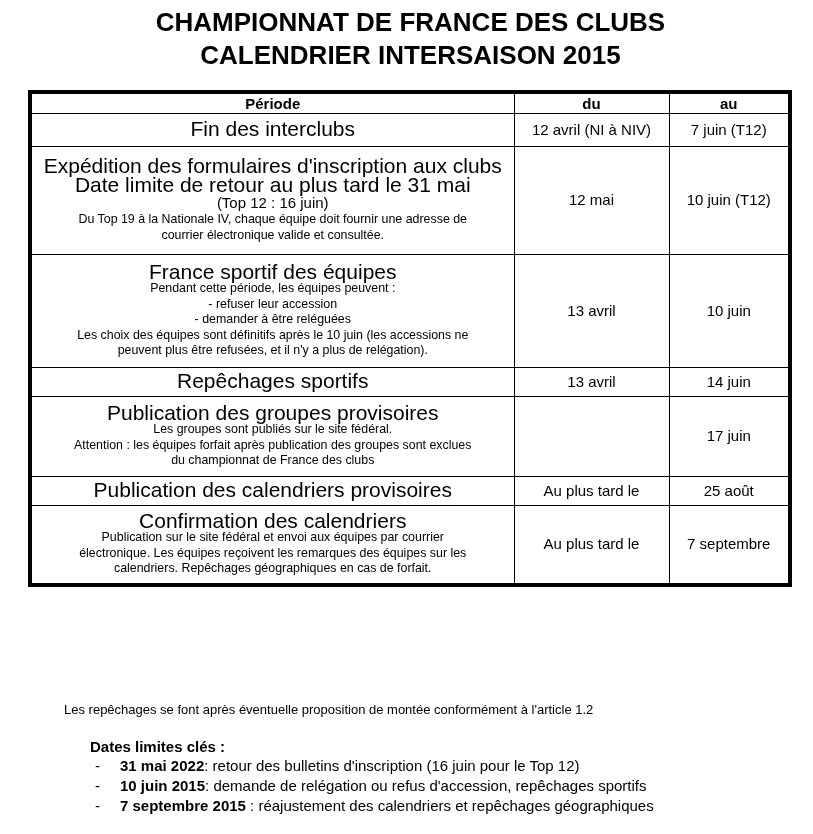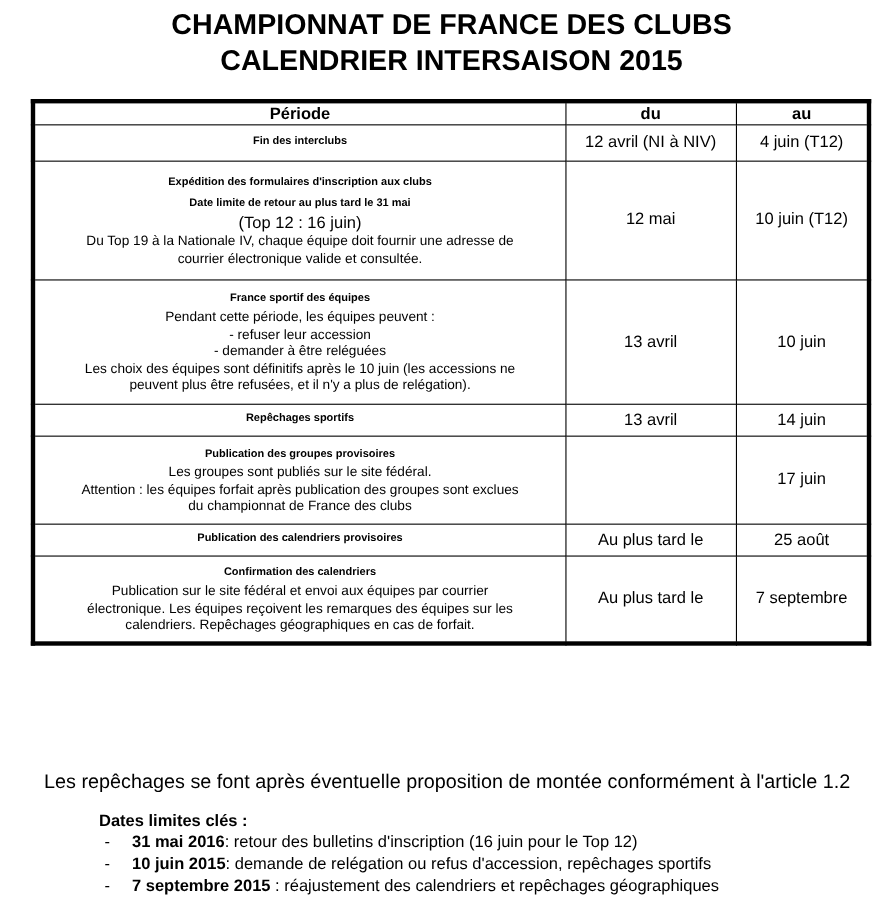--- a/index.html
+++ b/index.html
@@ -6,26 +6,26 @@
   body { width: 813px; height: 834px; position: relative; overflow: hidden;
          font-family: "Liberation Sans", sans-serif; color: #000; }
   .title { position: absolute; left: 4px; top: 6px; width: 813px; text-align: center;
            font-weight: bold; font-size: 26px; line-height: 33px; }
   .title div { display: block; }
   table.cal { position: absolute; left: 28px; top: 90px; width: 764px;
               border-collapse: collapse; table-layout: fixed; border: 4px solid #000; }
   table.cal td, table.cal th { border: 1.6px solid #000; padding: 0 4px; text-align: center;
               vertical-align: middle; }
   table.cal th { font-weight: bold; font-size: 15px; line-height: 17px; }
-  .head { font-weight: bold; font-size: 10px; line-height: 18.5px; display: block; }
+  .head { font-weight: normal; font-size: 21px; line-height: 18.5px; display: block; }
   .sub { font-size: 15px; line-height: 18px; display: block; }
   .body { font-size: 12.4px; line-height: 15.5px; display: block; }
   .body b { font-weight: normal; }
   .date { font-size: 15px; line-height: 18px; }
-  .footer-note { position: absolute; left: 40px; top: 701px; font-size: 18px; line-height: 18px; }
+  .footer-note { position: absolute; left: 64px; top: 701px; font-size: 13px; line-height: 18px; }
   .key-title { position: absolute; left: 90px; top: 738px; font-size: 15px; font-weight: bold; line-height: 18px; }
   .key-item { position: absolute; left: 95px; font-size: 15px; line-height: 18px; white-space: nowrap; }
   .key-item .dash { display: inline-block; width: 25px; }
   .key-item b { font-weight: bold; }
 </style>
 </head>
 <body>
 
 <div class="title">
   <div>CHAMPIONNAT DE FRANCE DES CLUBS</div>
@@ -43,21 +43,21 @@
     <th>Période</th>
     <th>du</th>
     <th>au</th>
   </tr>
 
   <tr style="height:33px">
     <td>
       <span class="head">Fin des interclubs</span>
     </td>
     <td class="date">12 avril (NI à NIV)</td>
-    <td class="date">4 juin (T12)</td>
+    <td class="date">7 juin (T12)</td>
   </tr>
 
   <tr style="height:108px">
     <td>
       <span class="head">Expédition des formulaires d'inscription aux clubs</span>
       <span class="head">Date limite de retour au plus tard le 31 mai</span>
       <span class="sub">(Top 12 : 16 juin)</span>
       <span class="body">Du Top 19 à la Nationale IV, chaque équipe doit fournir une adresse de</span>
       <span class="body">courrier électronique valide et consultée.</span>
     </td>
@@ -117,20 +117,20 @@
     <td class="date">7 septembre</td>
   </tr>
 
 </tbody>
   </table>
 
 <div class="footer-note">Les repêchages se font après éventuelle proposition de montée conformément à l'article 1.2</div>
 <div class="key-title">Dates limites clés :</div>
 
 <div class="key-item" style="top:757px">
-  <span class="dash">-</span><b>31 mai 2016</b><span>: retour des bulletins d'inscription (16 juin pour le Top 12)</span>
+  <span class="dash">-</span><b>31 mai 2022</b><span>: retour des bulletins d'inscription (16 juin pour le Top 12)</span>
 </div>
 <div class="key-item" style="top:777px">
   <span class="dash">-</span><b>10 juin 2015</b><span>: demande de relégation ou refus d'accession, repêchages sportifs</span>
 </div>
 <div class="key-item" style="top:797px">
   <span class="dash">-</span><b>7 septembre 2015</b><span> : réajustement des calendriers et repêchages géographiques</span>
 </div>
 
 </body></html>

